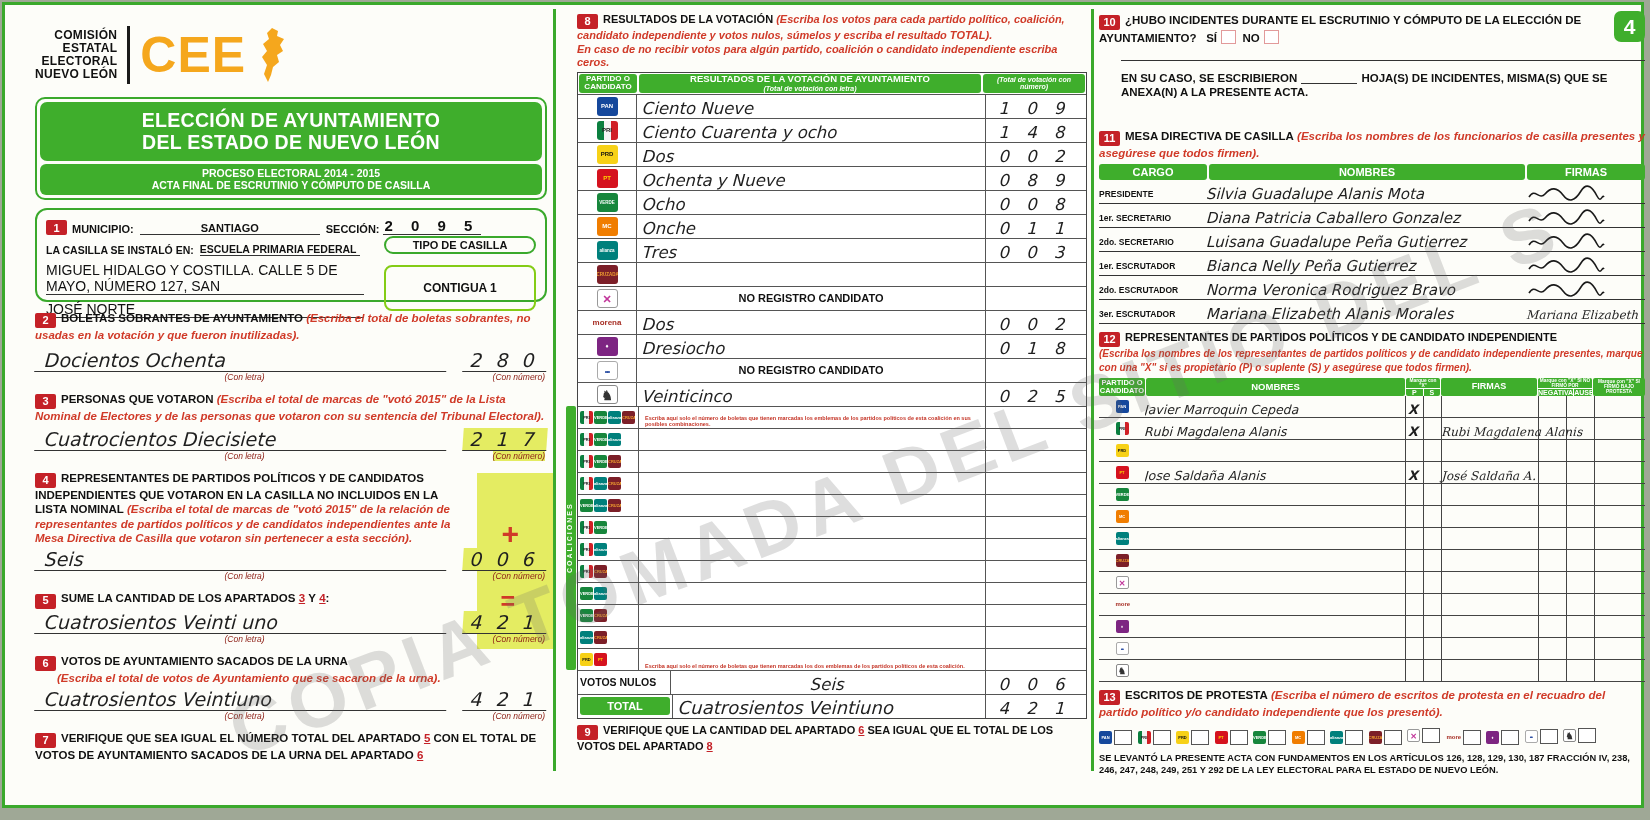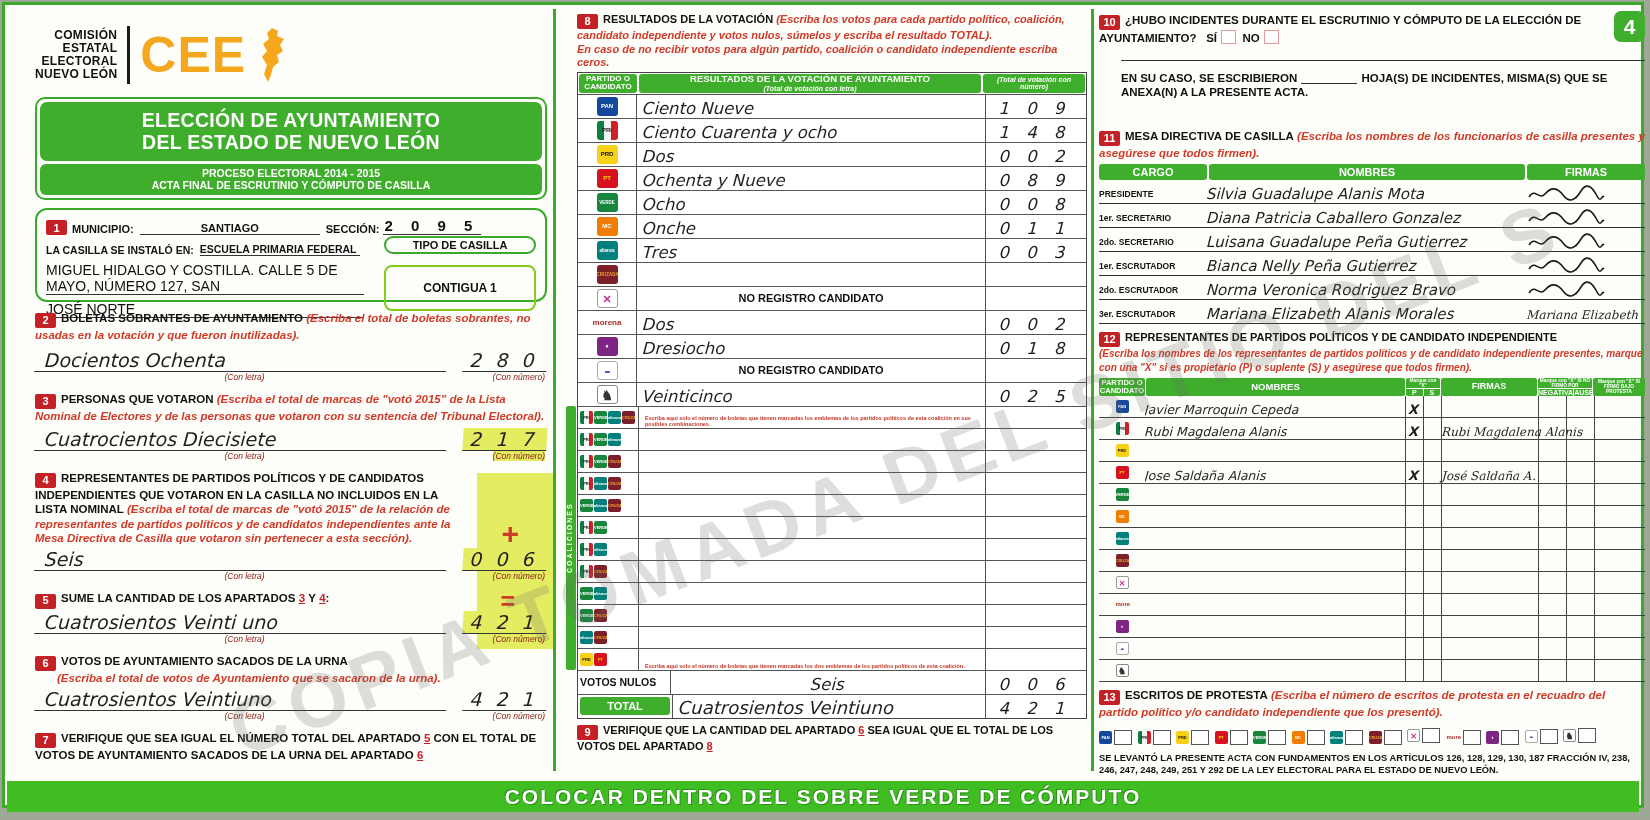--- a/index.html
+++ b/index.html
@@ -841,15 +841,14 @@
             <span class="plogo sm lg-encuentro">•••</span>
             <span class="p13box"></span>
           </span><span class="p13g">
             <span class="plogo sm lg-horse">♞</span>
             <span class="p13box"></span>
           </span></div>
       <p class="legal">SE LEVANTÓ LA PRESENTE ACTA CON FUNDAMENTOS EN LOS ARTÍCULOS 126, 128, 129, 130, 187 FRACCIÓN IV, 238, 246, 247, 248, 249, 251 Y 292 DE LA LEY ELECTORAL PARA EL ESTADO DE NUEVO LEÓN.</p>
     </div>
   </div>
 
-  <div class="banner">COLOCAR DENTRO DEL SOBRE VERDE DE CÓMPUTO</div>
   <div class="watermark">COPIA TOMADA DEL SITIO DEL S</div>
 </div>
 
 </body></html>

